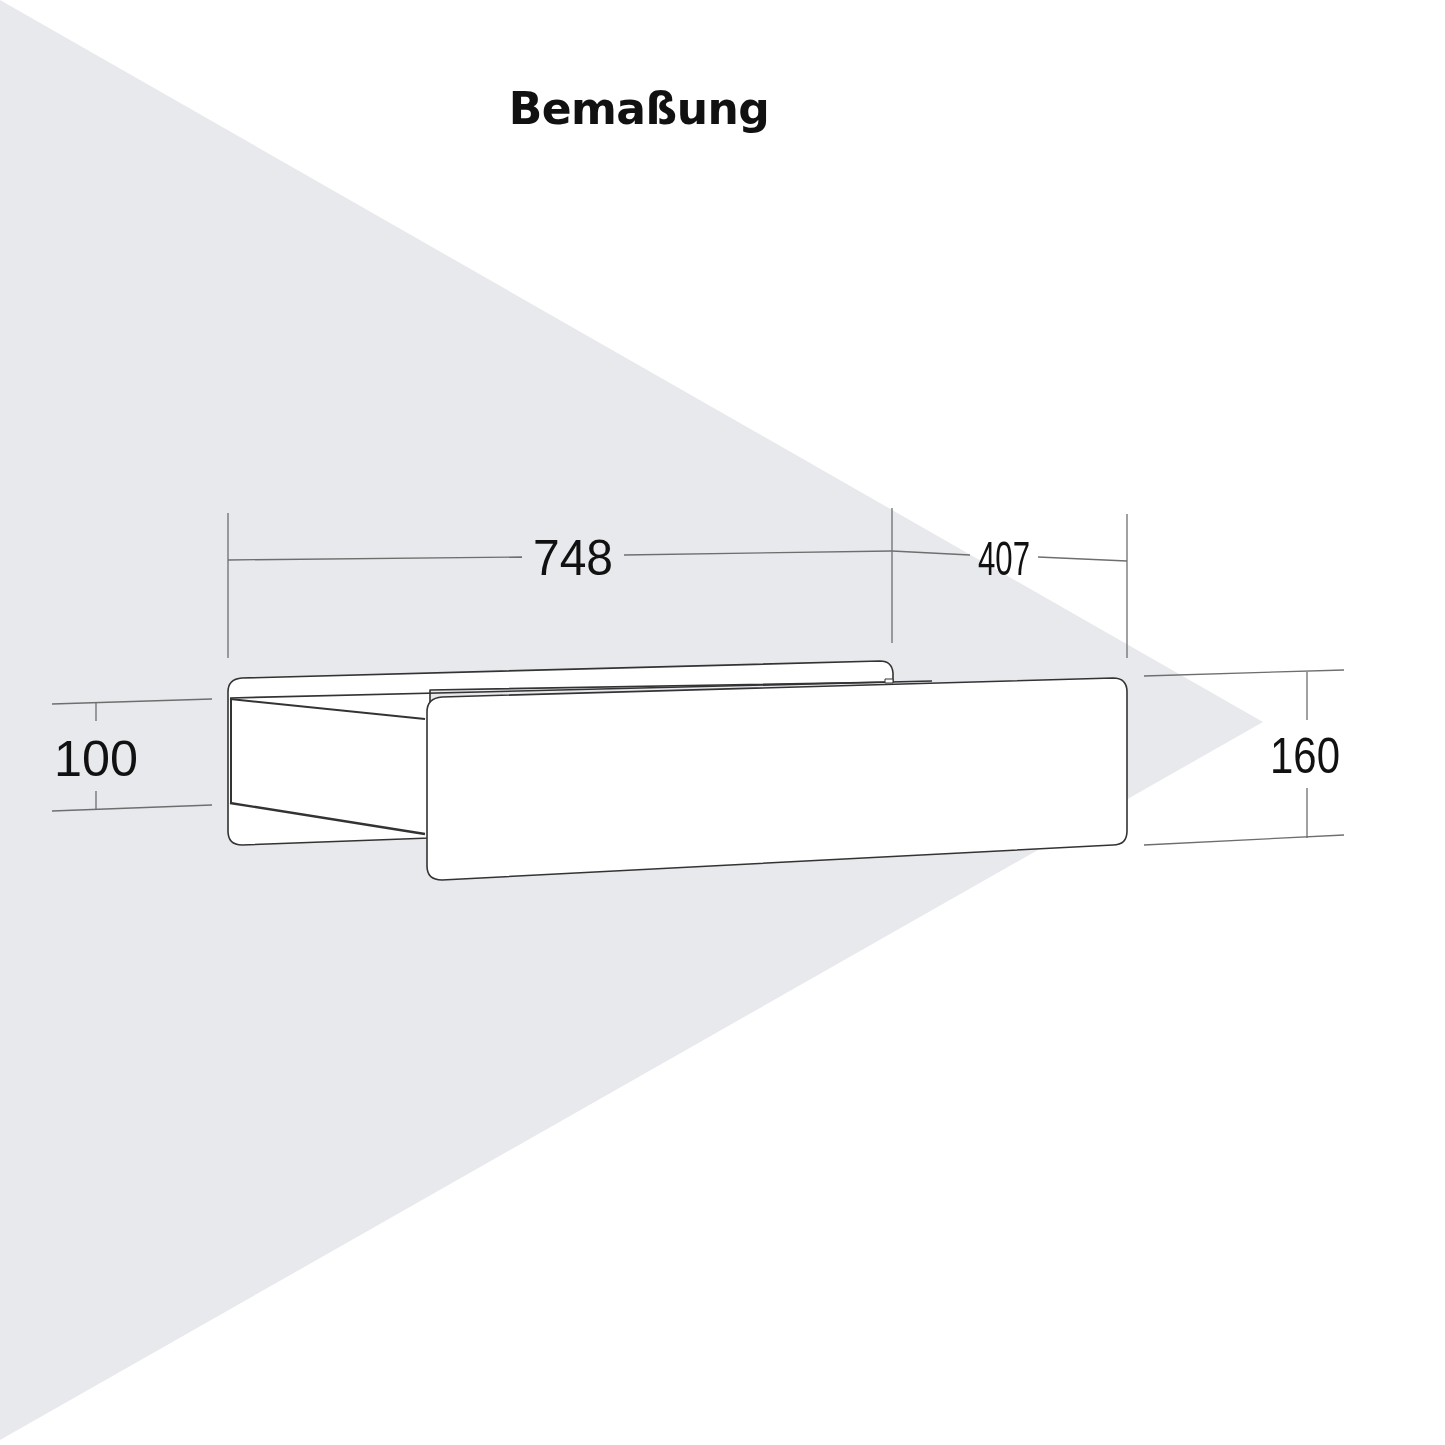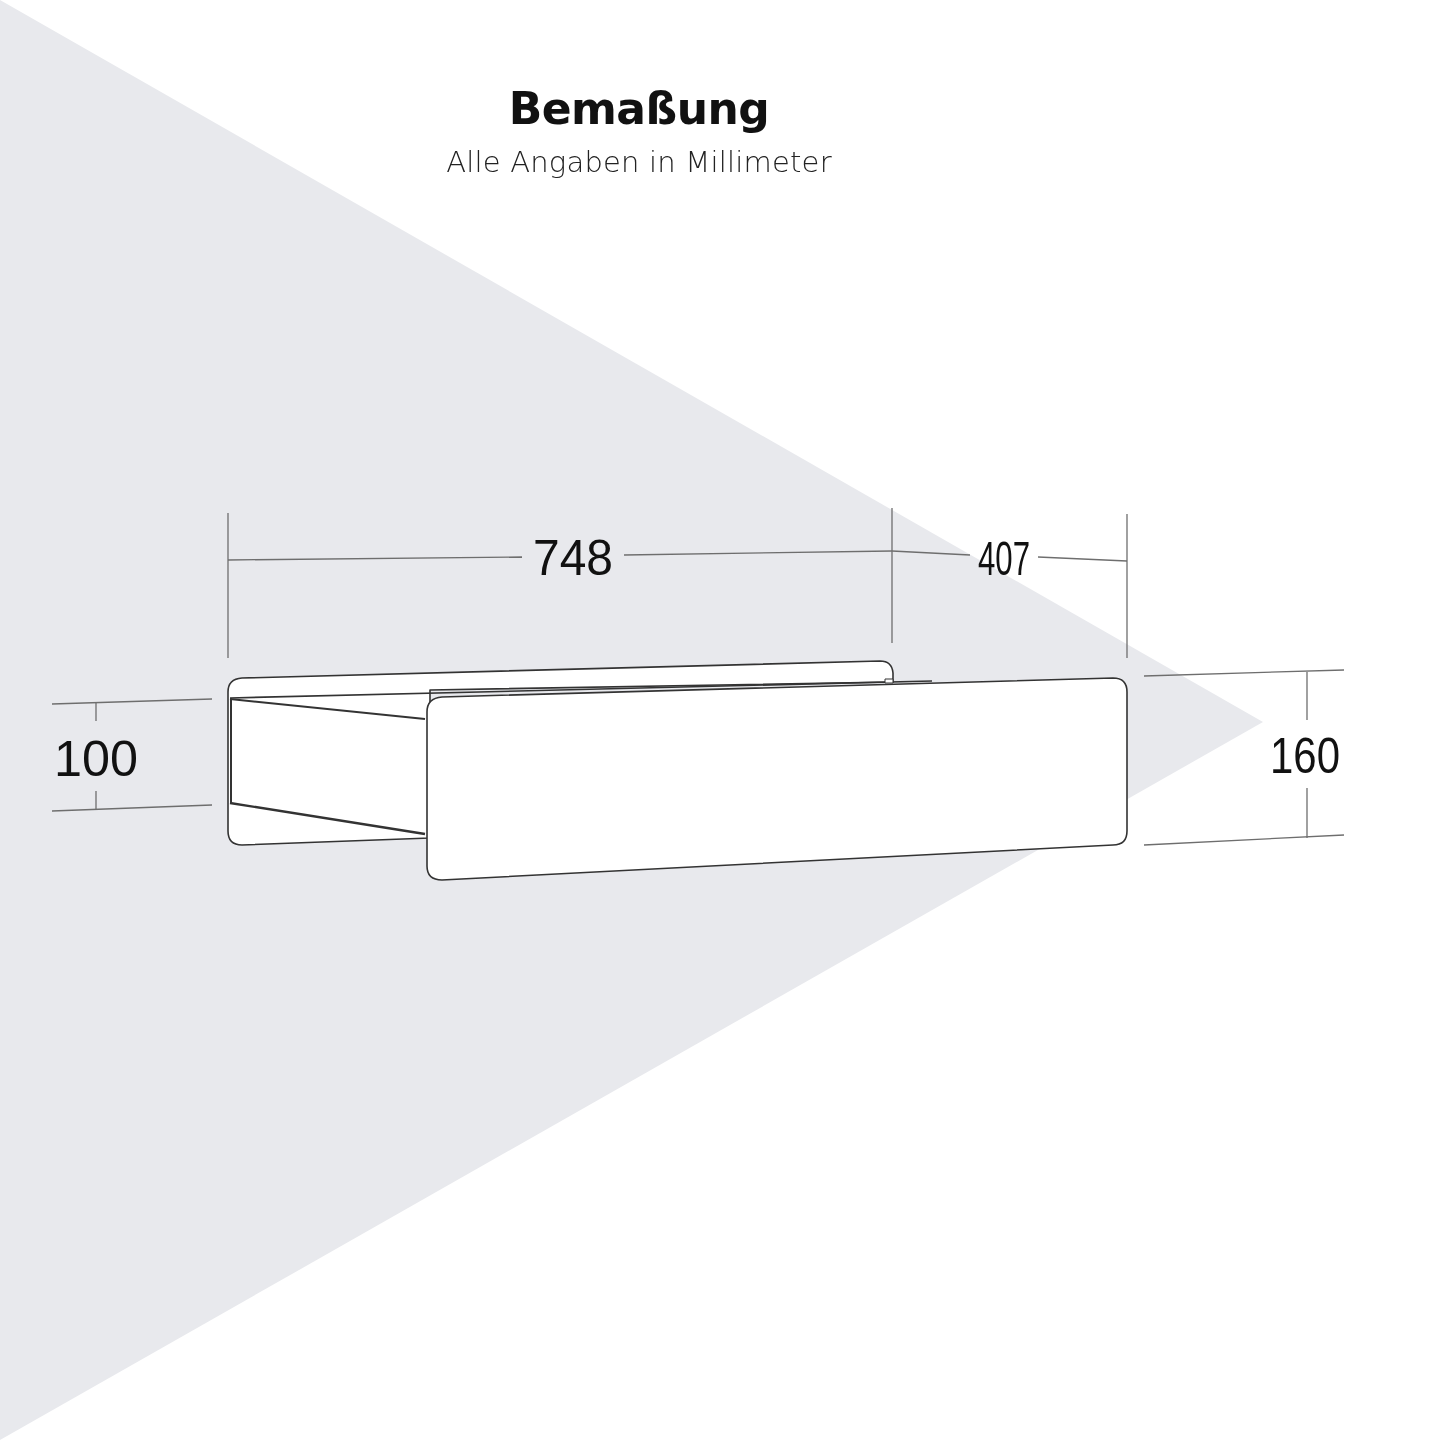--- a/index.html
+++ b/index.html
@@ -118,16 +118,15 @@
              Q 427 698 442 697 Z" fill="#ffffff" stroke="#333333" stroke-width="1.6" stroke-linejoin="round"></path>
 
     <text class="dim-label" x="573" y="575" font-size="50" text-anchor="middle" textLength="80" lengthAdjust="spacingAndGlyphs">748</text>
     <text class="dim-label" x="1004" y="575" font-size="48" text-anchor="middle" textLength="52" lengthAdjust="spacingAndGlyphs">407</text>
     <text class="dim-label" x="96" y="776" font-size="50" text-anchor="middle" textLength="84" lengthAdjust="spacingAndGlyphs">100</text>
     <text class="dim-label" x="1305" y="773" font-size="50" text-anchor="middle" textLength="70" lengthAdjust="spacingAndGlyphs">160</text>
   </svg>
 
   <div class="header">
     <div class="title">Bemaßung</div>
-    <div class="subtitle">Alle Angaben in Millimeter</div>
   </div>
 
 </div>
 
 </body></html>

